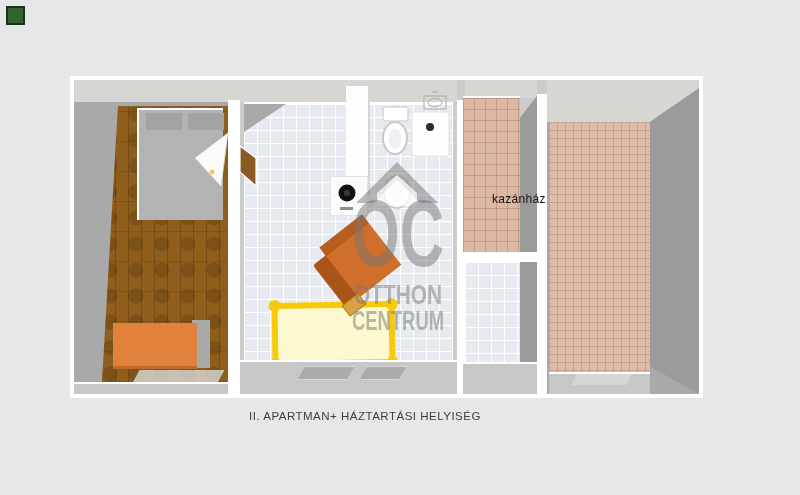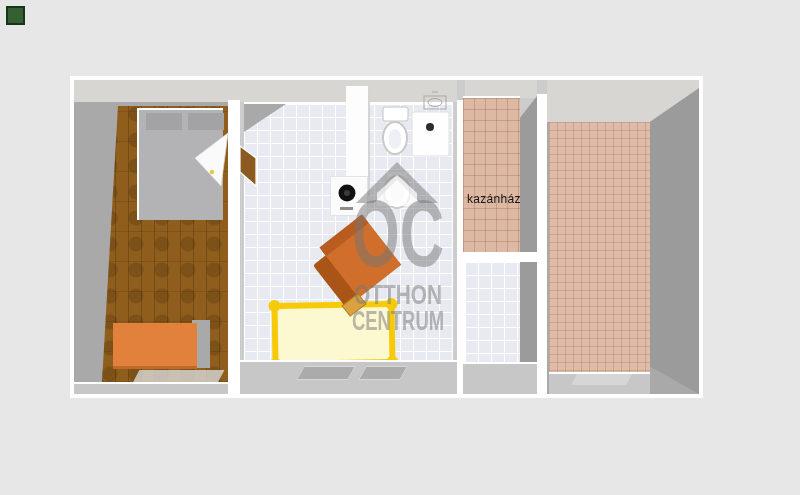--- a/index.html
+++ b/index.html
@@ -53,21 +53,21 @@
   #dresser{left:39px;top:243px;width:84px;height:46px;background:#e2813c;border-bottom:3px solid #c06a2a;}
   .glare{background:#d9d9d9;opacity:.8;transform:skewX(-28deg);}
   .window-mark{background:#ababab;border:1px solid #d7d7d7;transform:skewX(-30deg);}
 
   
   #tall-cabinet{left:272px;top:6px;width:24px;height:110px;background:#fdfdfd;border-right:2px solid #d5d5d5;}
   #washer{left:256px;top:96px;width:38px;height:40px;background:#fbfbfb;border:1px solid #e3e3e3;}
   #yellow-bed{left:198px;top:222px;width:123px;height:64px;background:#fcf9d0;border:6px solid #f6c90a;transform:rotate(-1deg);}
   .knob{position:absolute;width:12px;height:12px;border-radius:50%;background:#f6c90a;}
 
-  .room-label{position:absolute;font-size:12px;color:#151515;letter-spacing:.3px;}
+  .room-label{position:absolute;font-size:12px;color:#151515;letter-spacing:.3px;margin-left:25px;}
   #caption{left:240px;top:410px;width:250px;text-align:center;font-size:11.5px;color:#3d3d3d;letter-spacing:.5px;}
 
   svg text{font-family:"Liberation Sans",sans-serif;}
   #overlay{position:absolute;left:0;top:0;pointer-events:none;}
 </style>
 </head>
 <body>
 
 <div id="screen">
 
@@ -162,13 +162,14 @@
 
     <g>
       <path d="M356,203 L397,162 L438,203 L420,203 L397,180 L374,203 Z" fill="rgba(118,118,118,0.5)"></path>
       <polygon points="377,206 377,193 397,175 417,193 417,206" fill="rgba(255,255,255,0.72)"></polygon>
       <text x="398" y="266" text-anchor="middle" font-size="94" font-weight="bold" textLength="92" lengthAdjust="spacingAndGlyphs" fill="rgba(118,118,118,0.5)">OC</text>
       <text x="398" y="304" text-anchor="middle" font-size="27" font-weight="bold" textLength="88" lengthAdjust="spacingAndGlyphs" fill="rgba(118,118,118,0.5)">OTTHON</text>
       <text x="398" y="330" text-anchor="middle" font-size="27" font-weight="bold" textLength="92" lengthAdjust="spacingAndGlyphs" fill="rgba(118,118,118,0.5)">CENTRUM</text>
     </g>
   </svg>
 
+  <div class="abs" id="caption">II. APARTMAN+ HÁZTARTÁSI HELYISÉG</div>
 </div>
 
 </body></html>

